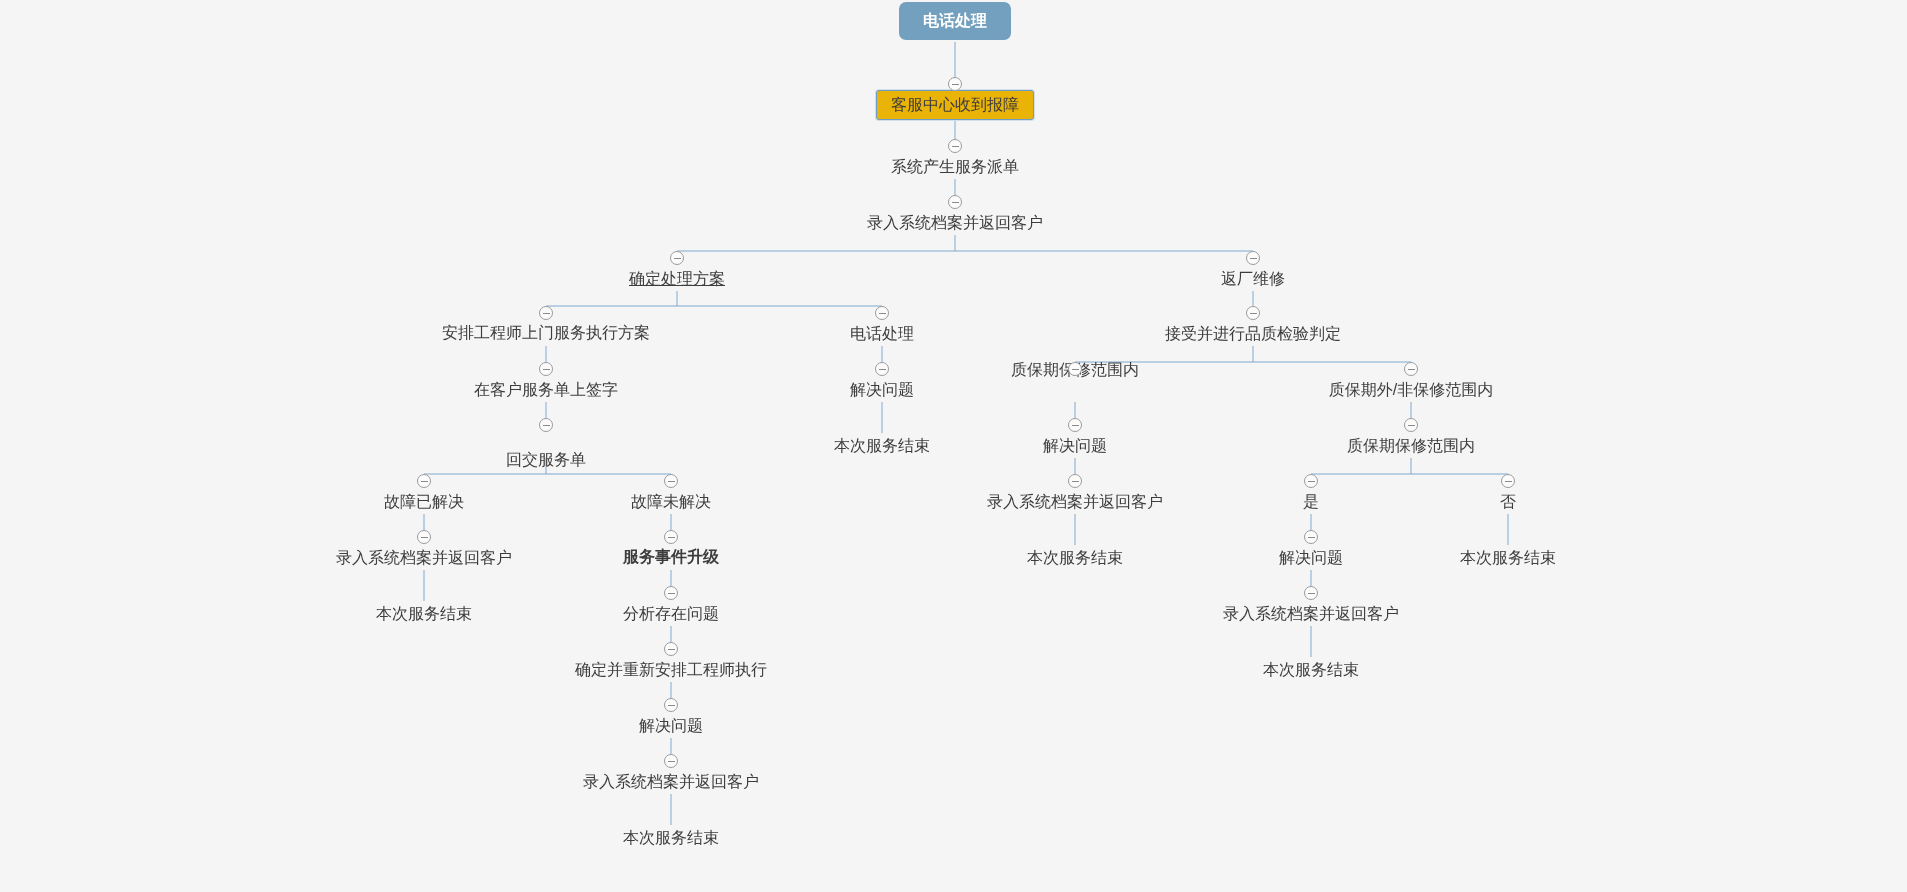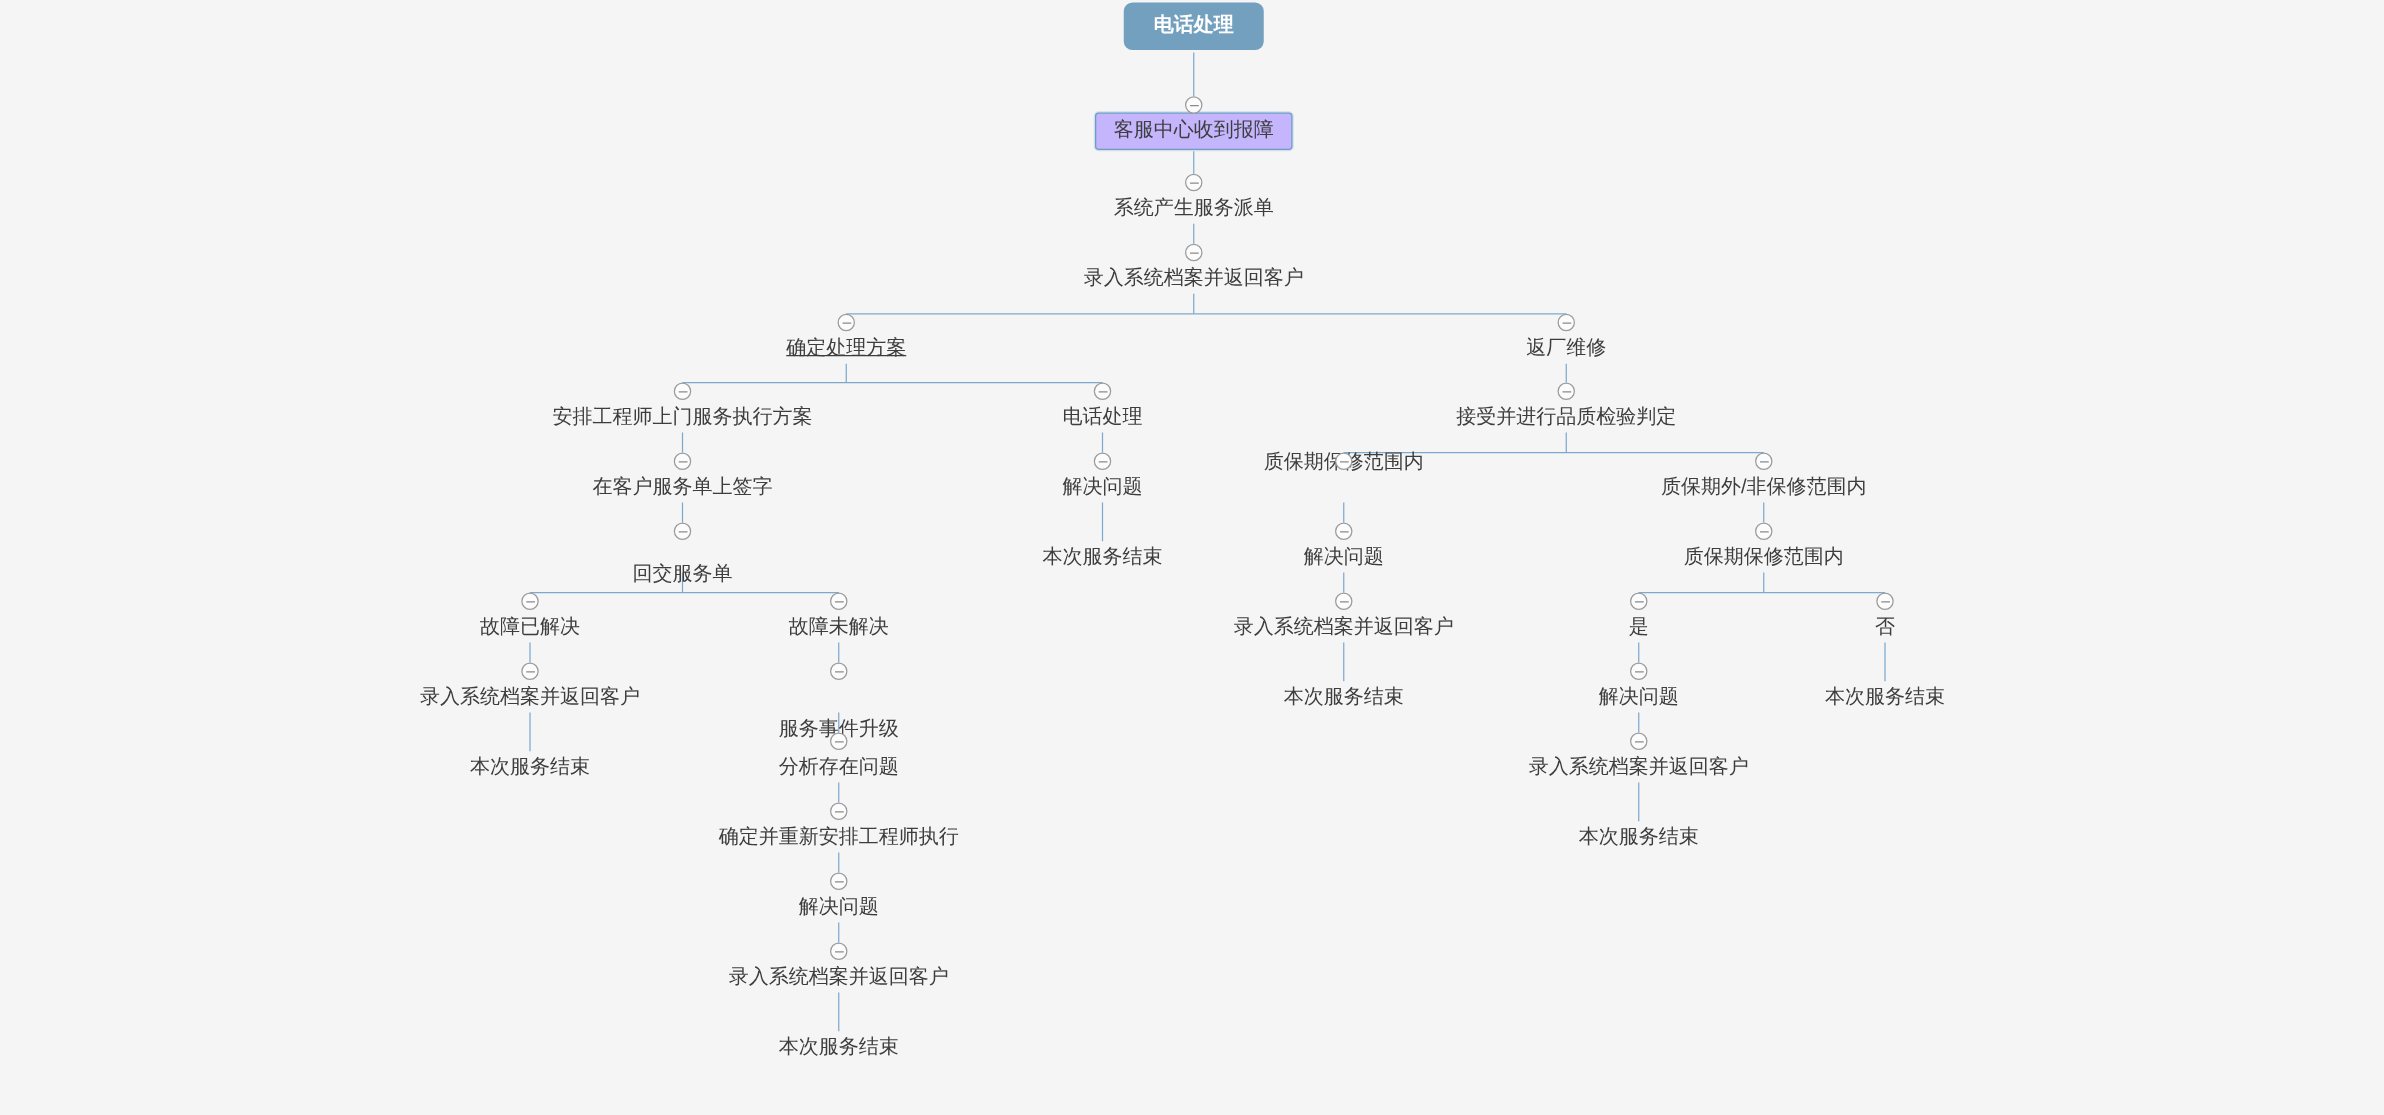--- a/index.html
+++ b/index.html
@@ -32,21 +32,21 @@
   }
   .node.root {
     background: #73a0be;
     color: #ffffff;
     font-weight: bold;
     padding: 9px 24px;
     border-radius: 7px;
     font-size: 16px;
   }
   .node.selected {
-    background: #c4b5fd;
+    background: #eab308;
     border: 1px solid #6d9dc7;
     box-shadow: 0 0 0 1px rgba(109,157,199,0.25);
     padding: 4px 14px;
     border-radius: 3px;
   }
   .collapse-icon {
     position: absolute;
     width: 14px;
     height: 14px;
     box-sizing: border-box;
@@ -126,21 +126,21 @@
     <div class="collapse-icon" style="left: 546px; top: 369px;"></div>
     <div class="node " style="left: 546px; top: 446px; margin-top: 14px;">回交服务单</div>
     <div class="collapse-icon" style="left: 546px; top: 425px;"></div>
     <div class="node " style="left: 424px; top: 502px;">故障已解决</div>
     <div class="collapse-icon" style="left: 424px; top: 481px;"></div>
     <div class="node " style="left: 671px; top: 502px;">故障未解决</div>
     <div class="collapse-icon" style="left: 671px; top: 481px;"></div>
     <div class="node " style="left: 424px; top: 558px;">录入系统档案并返回客户</div>
     <div class="collapse-icon" style="left: 424px; top: 537px;"></div>
     <div class="node " style="left: 424px; top: 614px;">本次服务结束</div>
-    <div class="node " style="left: 671px; top: 584px;">服务事件升级</div>
+    <div class="node " style="left: 671px; top: 557px; font-weight: bold;">服务事件升级</div>
     <div class="collapse-icon" style="left: 671px; top: 537px;"></div>
     <div class="node " style="left: 671px; top: 614px;">分析存在问题</div>
     <div class="collapse-icon" style="left: 671px; top: 593px;"></div>
     <div class="node " style="left: 671px; top: 670px;">确定并重新安排工程师执行</div>
     <div class="collapse-icon" style="left: 671px; top: 649px;"></div>
     <div class="node " style="left: 671px; top: 726px;">解决问题</div>
     <div class="collapse-icon" style="left: 671px; top: 705px;"></div>
     <div class="node " style="left: 671px; top: 782px;">录入系统档案并返回客户</div>
     <div class="collapse-icon" style="left: 671px; top: 761px;"></div>
     <div class="node " style="left: 671px; top: 838px;">本次服务结束</div>

